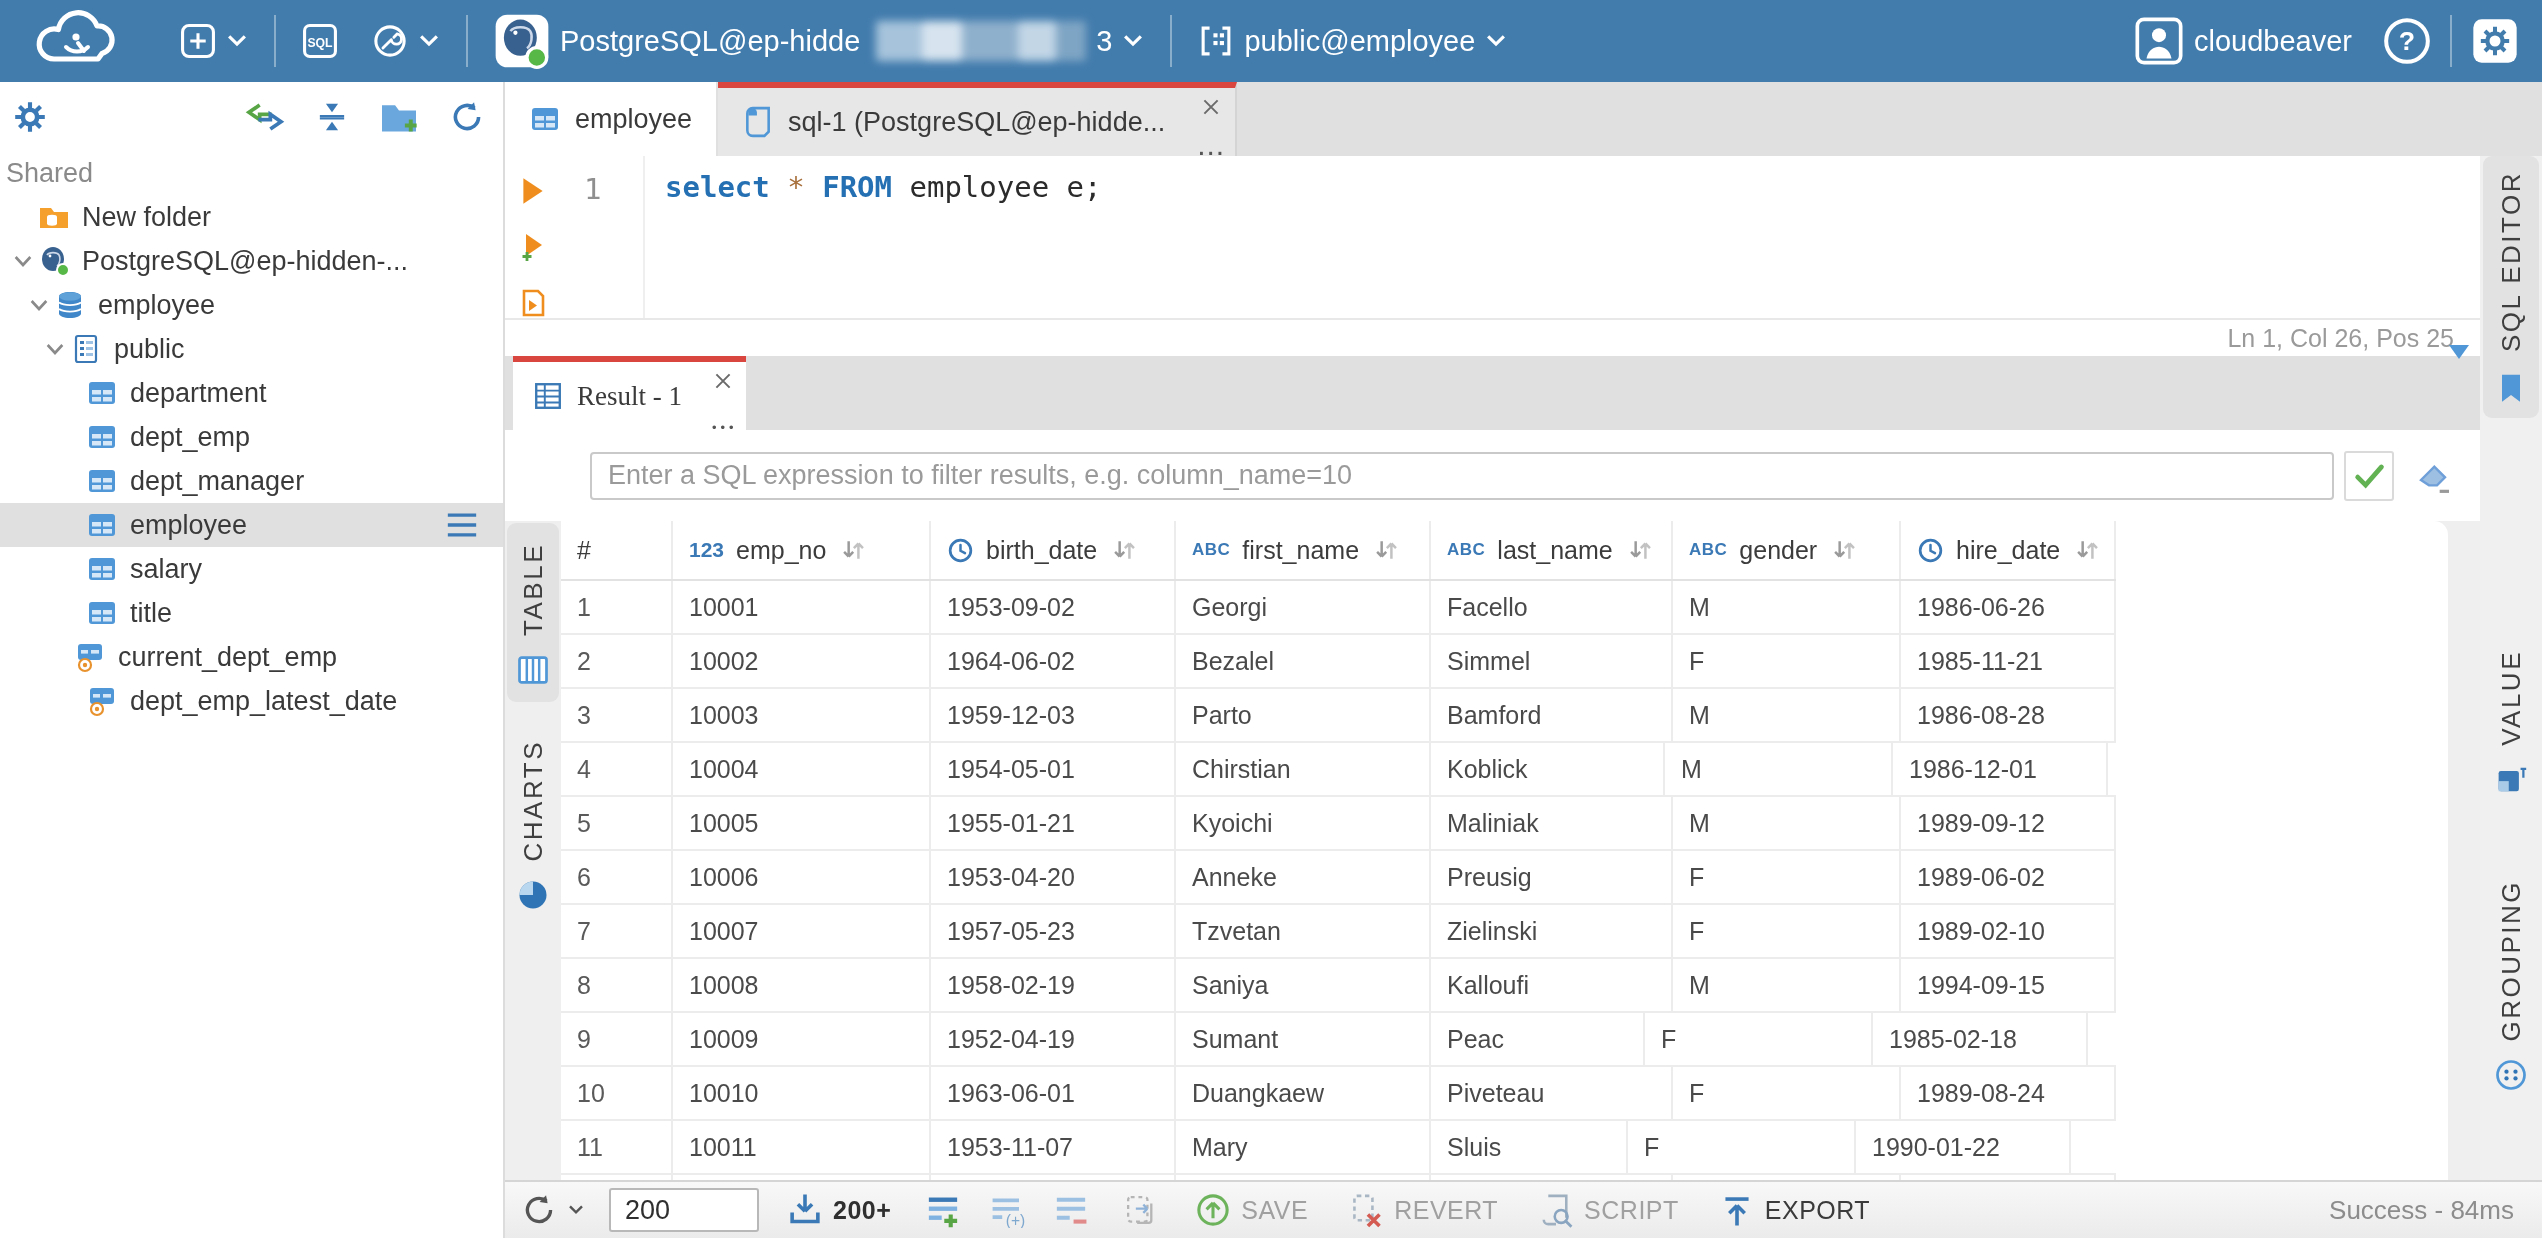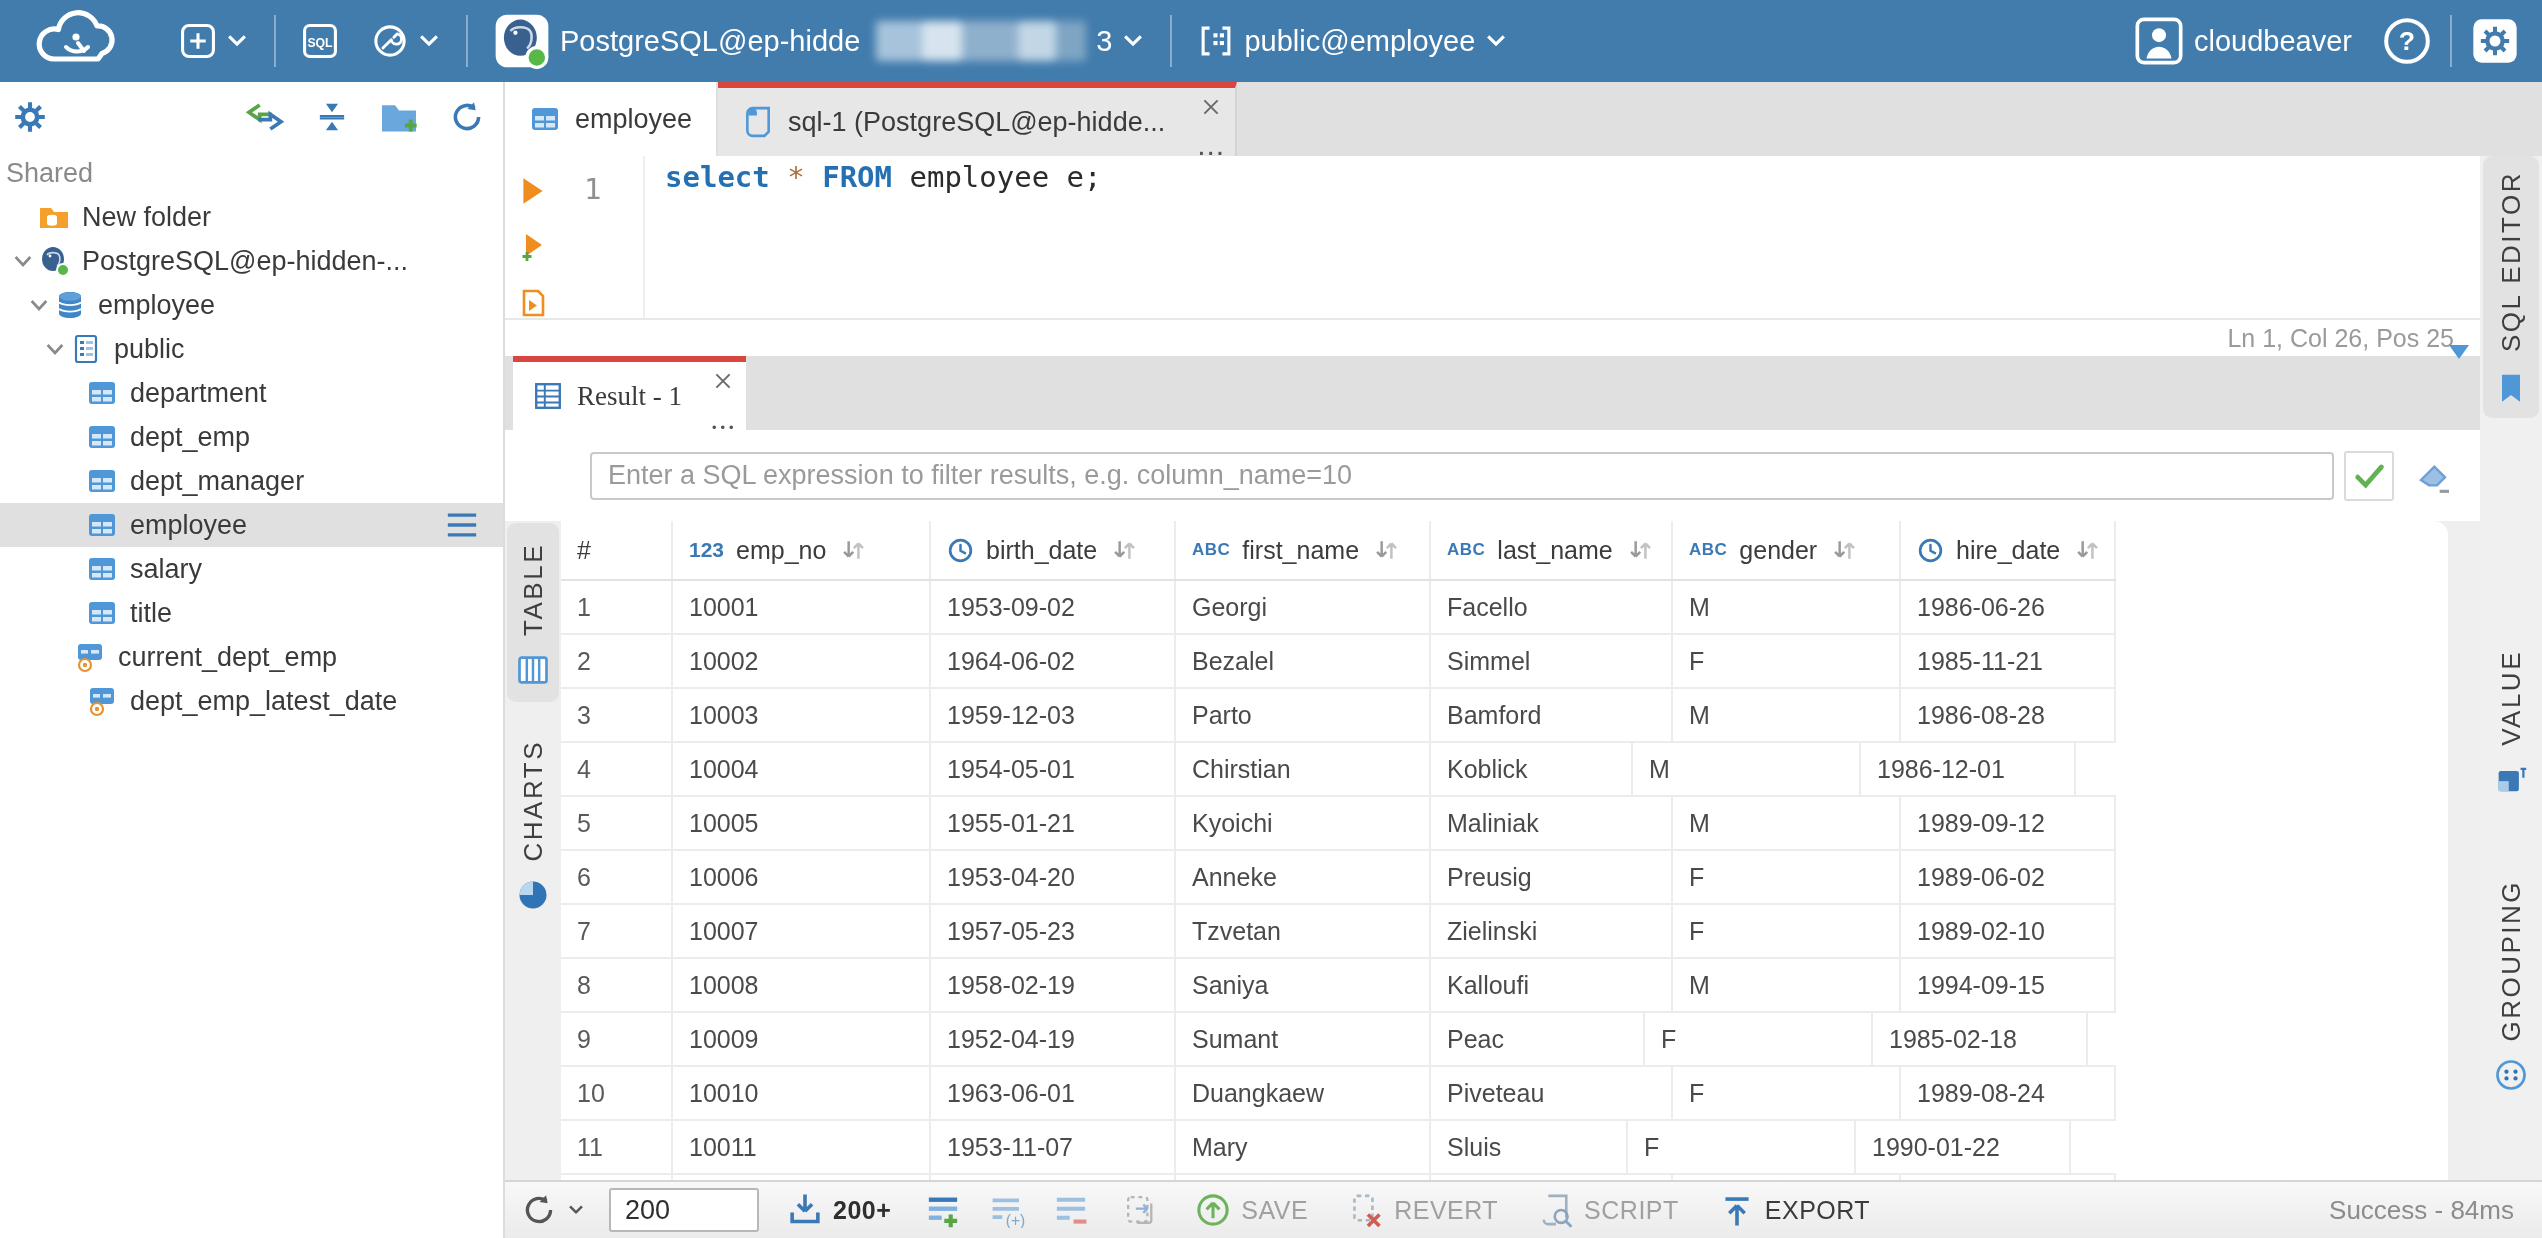--- a/index.html
+++ b/index.html
@@ -52,21 +52,21 @@
   .mid { flex:1; display:flex; min-height:0; }
   .content { flex:1; display:flex; flex-direction:column; min-width:0; position:relative; background:#fff;}
 
   
   .editor { height:162px; display:flex; background:#fff; }
   .exec-rail { width:55px; flex:0 0 auto; display:flex; flex-direction:column; align-items:center;
     padding-top:20px; gap:26px; }
   .exec-rail svg { width:30px; height:34px; }
   .gutter { width:85px; flex:0 0 auto; padding:16px 0 0 24px; font-family:"DejaVu Sans Mono", monospace;
     font-size:29px; color:#8f8f8f; border-right:2px solid #efefef; }
-  .code { flex:1; padding:4px 0 0 20px; font-family:"DejaVu Sans Mono", monospace; font-size:29px; color:#2b2b2b;}
+  .code { flex:1; padding:14px 0 0 20px; font-family:"DejaVu Sans Mono", monospace; font-size:29px; color:#2b2b2b;}
   .code .kw { color:#2470b3; font-weight:bold; }
   .code .op { color:#a8703c; }
   .editor-status { height:38px; border-top:2px solid #e8e8e8; display:flex; align-items:center;
     justify-content:flex-end; padding-right:26px; font-size:25px; color:#9a9a9a; background:#fff;}
 
   .result-tabstrip { height:74px; background:#e0e0e0; display:flex; flex:0 0 auto; }
   .rtab { background:#fff; border-top:6px solid #d9453f; display:flex; align-items:center; gap:14px;
     font-size:27px; color:#3a3a3a; padding:0 64px 0 20px; margin-left:8px; position:relative;font-family:Liberation Serif, serif; }
   .rtab .ticon { width:30px; height:30px; }
 
@@ -596,21 +596,21 @@
                       <div class="cell" style="width: 255px;">Parto</div>
                       <div class="cell" style="width: 242px;">Bamford</div>
                       <div class="cell" style="width: 228px;">M</div>
                       <div class="cell" style="width: 215px;">1986-08-28</div>
                     </div>
                     <div class="trow">
                       <div class="cell idx" style="width: 112px;">4</div>
                       <div class="cell" style="width: 258px;">10004</div>
                       <div class="cell" style="width: 245px;">1954-05-01</div>
                       <div class="cell" style="width: 255px;">Chirstian</div>
-                      <div class="cell" style="width: 202px;">Koblick</div>
+                      <div class="cell" style="width: 234px;">Koblick</div>
                       <div class="cell" style="width: 228px;">M</div>
                       <div class="cell" style="width: 215px;">1986-12-01</div>
                     </div>
                     <div class="trow">
                       <div class="cell idx" style="width: 112px;">5</div>
                       <div class="cell" style="width: 258px;">10005</div>
                       <div class="cell" style="width: 245px;">1955-01-21</div>
                       <div class="cell" style="width: 255px;">Kyoichi</div>
                       <div class="cell" style="width: 242px;">Maliniak</div>
                       <div class="cell" style="width: 228px;">M</div>

